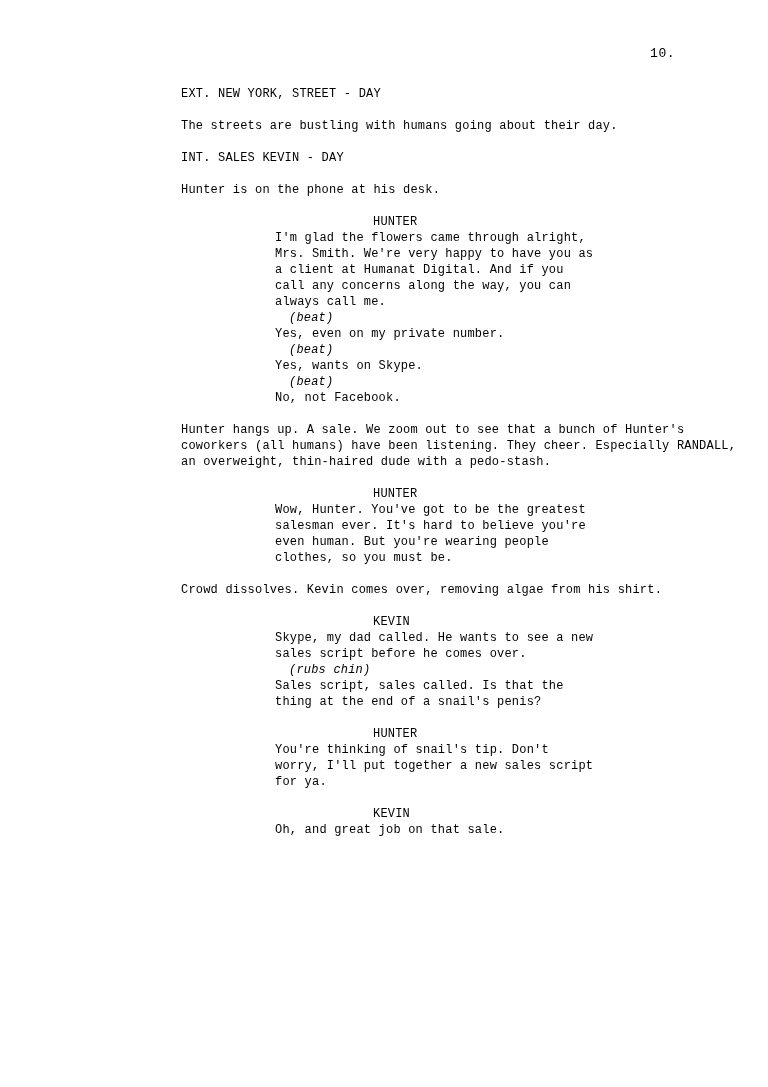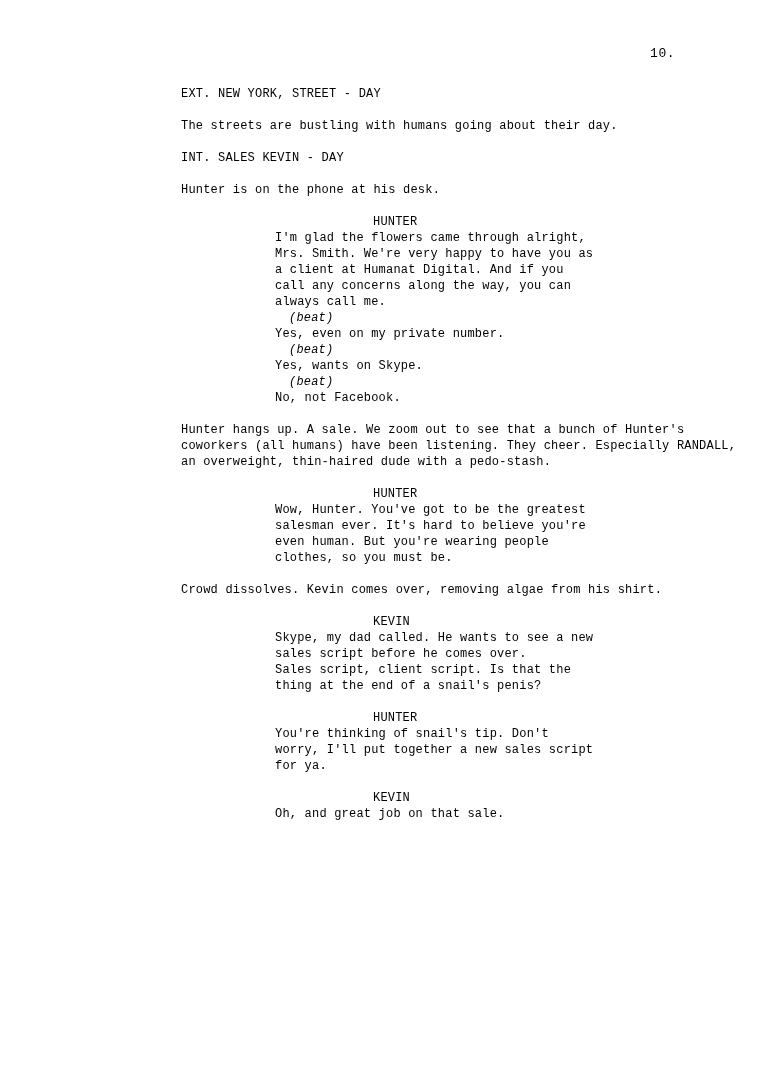--- a/index.html
+++ b/index.html
@@ -97,21 +97,22 @@
 
     <p class="block action">Hunter hangs up. A sale. We zoom out to see that a bunch of Hunter's coworkers (all humans) have been listening. They cheer. Especially RANDALL, an overweight, thin-haired dude with a pedo-stash.</p>
 
     <p class="block character">HUNTER</p>
     <p class="block dialogue">Wow, Hunter. You've got to be the greatest salesman ever. It's hard to believe you're even human. But you're wearing people clothes, so you must be.</p>
 
     <p class="block action">Crowd dissolves. Kevin comes over, removing algae from his shirt.</p>
 
     <p class="block character">KEVIN</p>
     <p class="block dialogue-tight">Skype, my dad called. He wants to see a new sales script before he comes over.</p>
-    <p class="block dialogue">Sales script, client script. Is that the thing at the end of a snail's penis?</p>
+    <p class="block paren">(rubs chin)</p>
+    <p class="block dialogue">Sales script, sales called. Is that the thing at the end of a snail's penis?</p>
 
     <p class="block character">HUNTER</p>
     <p class="block dialogue">You're thinking of snail's tip. Don't worry, I'll put together a new sales script for ya.</p>
 
     <p class="block character">KEVIN</p>
     <p class="block dialogue">Oh, and great job on that sale.</p>
 
   </div>
 </div>
 

